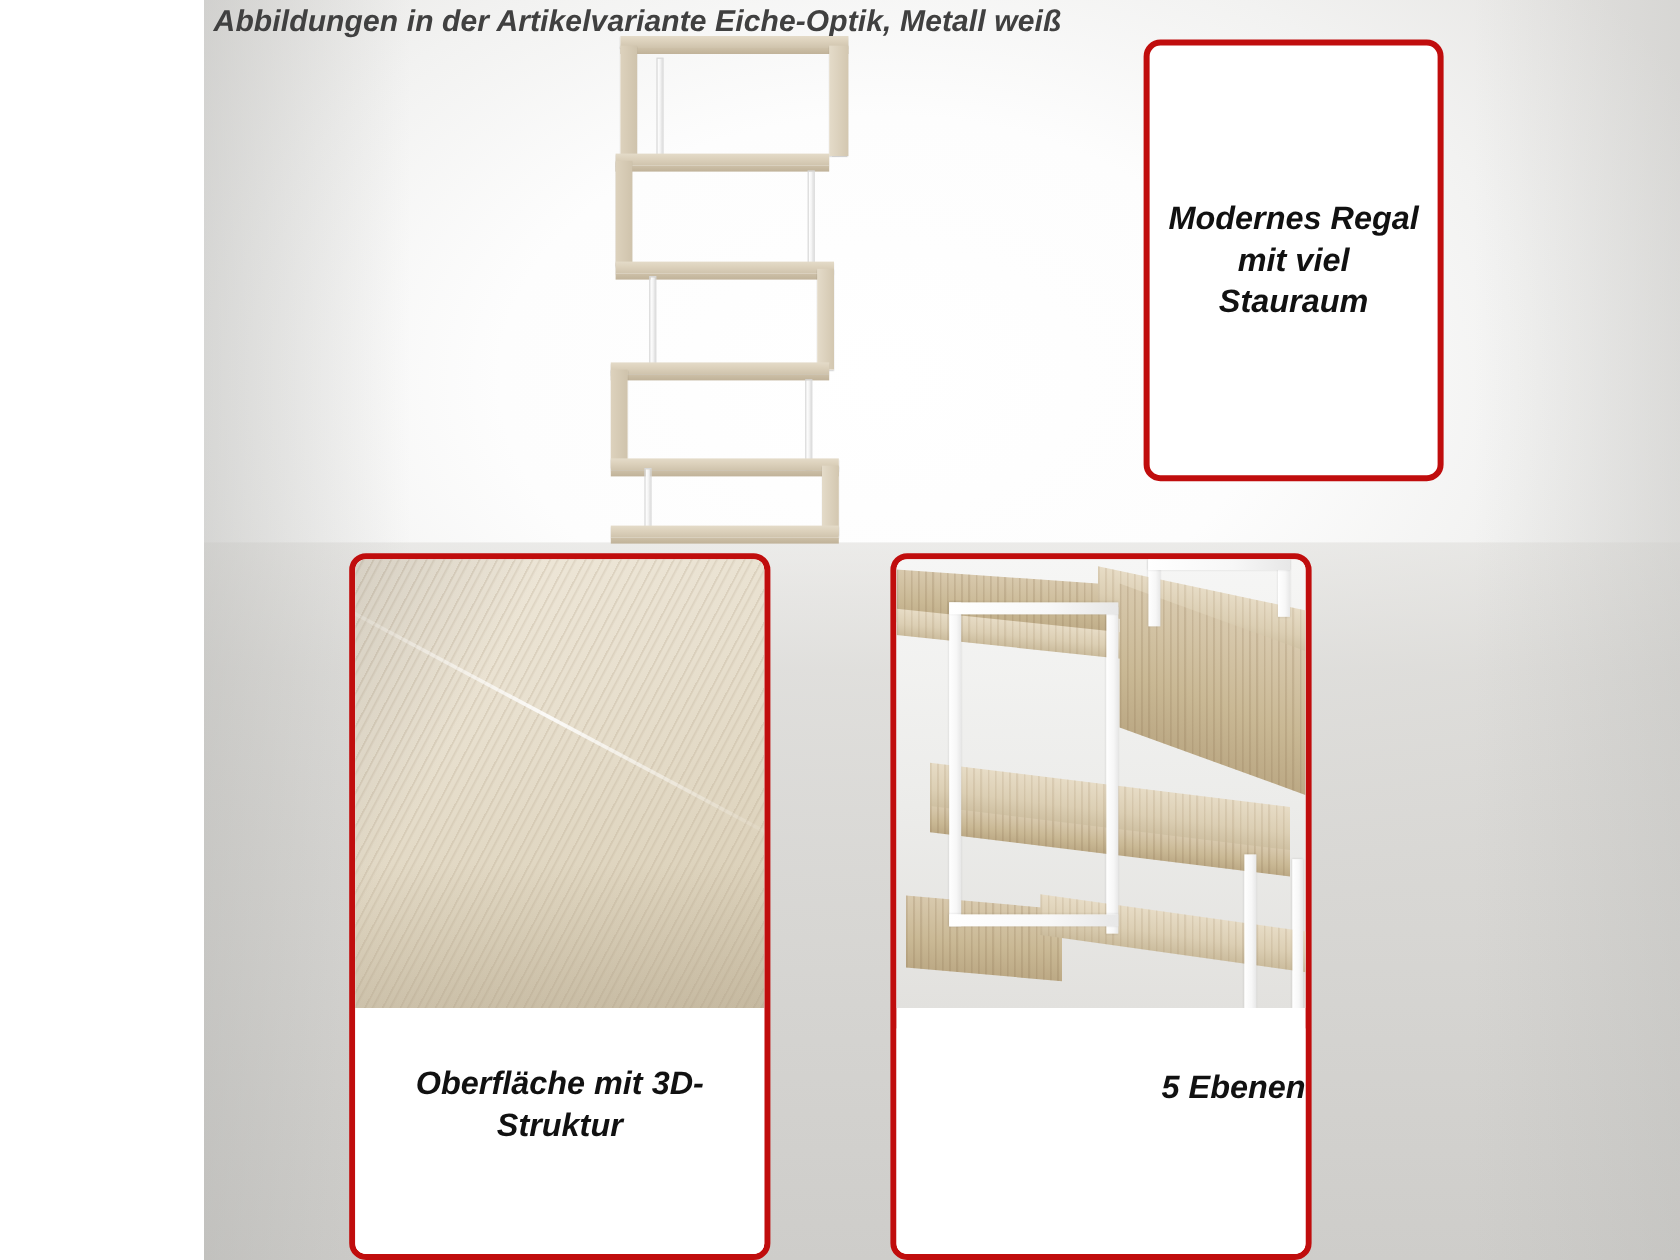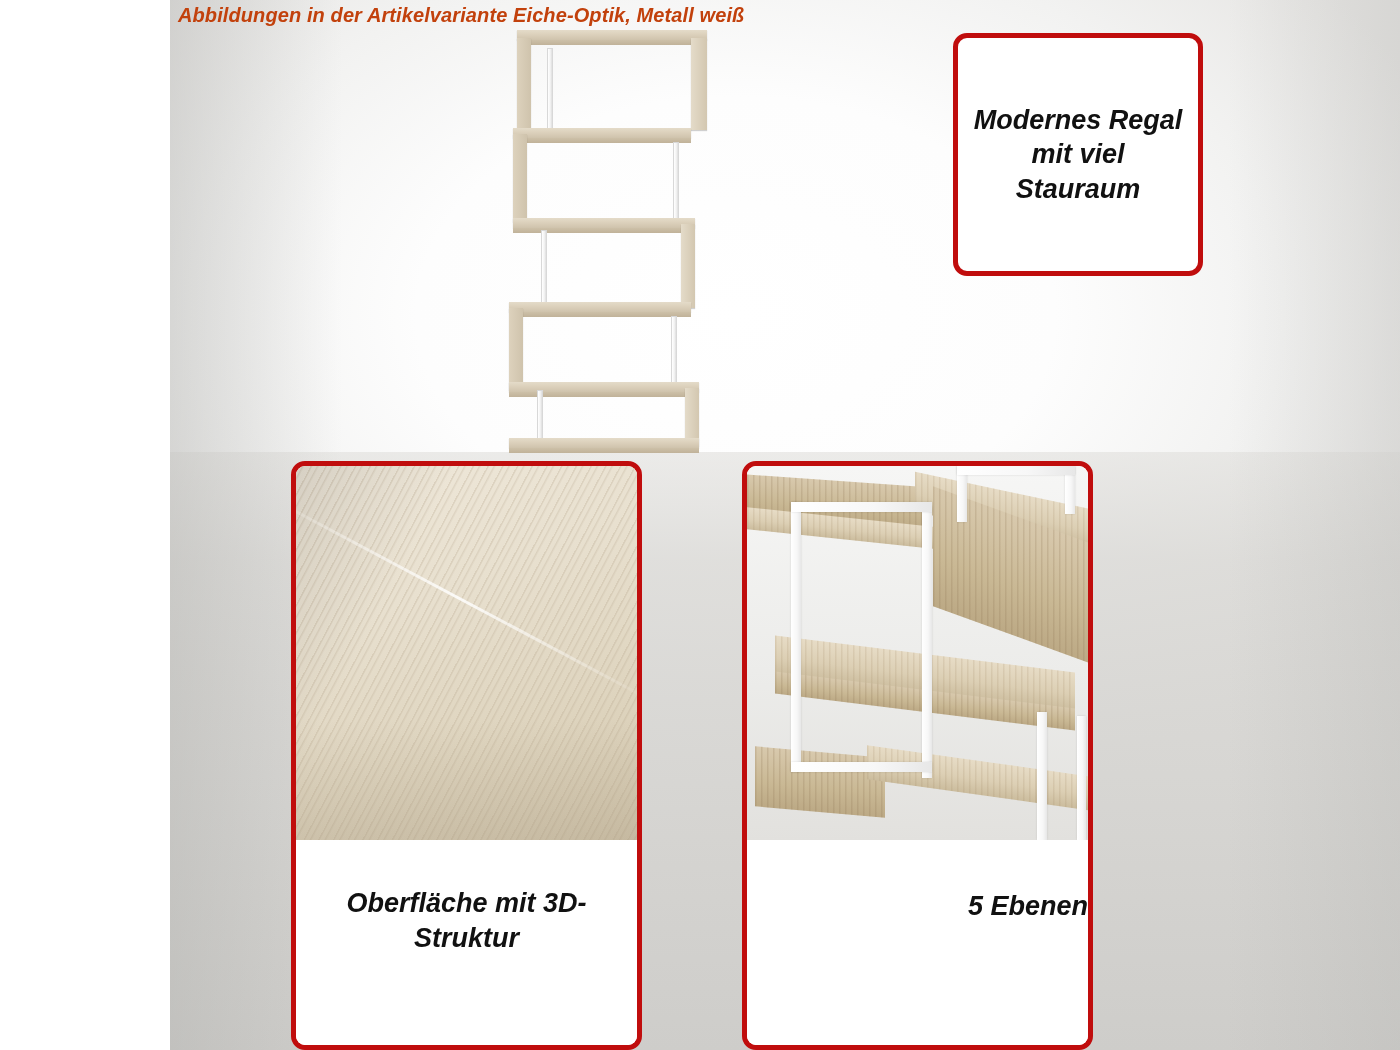--- a/index.html
+++ b/index.html
@@ -49,24 +49,24 @@
     background:
       linear-gradient(90deg, rgba(175,175,172,0.40) 0%, rgba(255,255,255,0) 14%, rgba(255,255,255,0) 86%, rgba(180,180,177,0.30) 100%);
     pointer-events: none;
   }
 
   
   .top-caption {
     position: absolute;
     left: 178px;
     top: 4px;
-    font-size: 20px;
+    font-size: 25px;
     font-style: italic;
     font-weight: bold;
-    color: #c2410c;
+    color: #404040;
     letter-spacing: 0.1px;
     white-space: nowrap;
   }
 
   
   .shelf {
     position: absolute;
     left: 505px;
     top: 30px;
     width: 220px;
@@ -103,21 +103,21 @@
     color: #111111;
     text-align: center;
     line-height: 1.28;
   }
 
   
   #card-modern {
     left: 953px;
     top: 33px;
     width: 250px;
-    height: 243px;
+    height: 368px;
     display: flex;
     align-items: center;
     justify-content: flex-start;
   }
   #card-modern .card-text {
     font-size: 27px;
     padding: 0 10px;
   }
 
   

